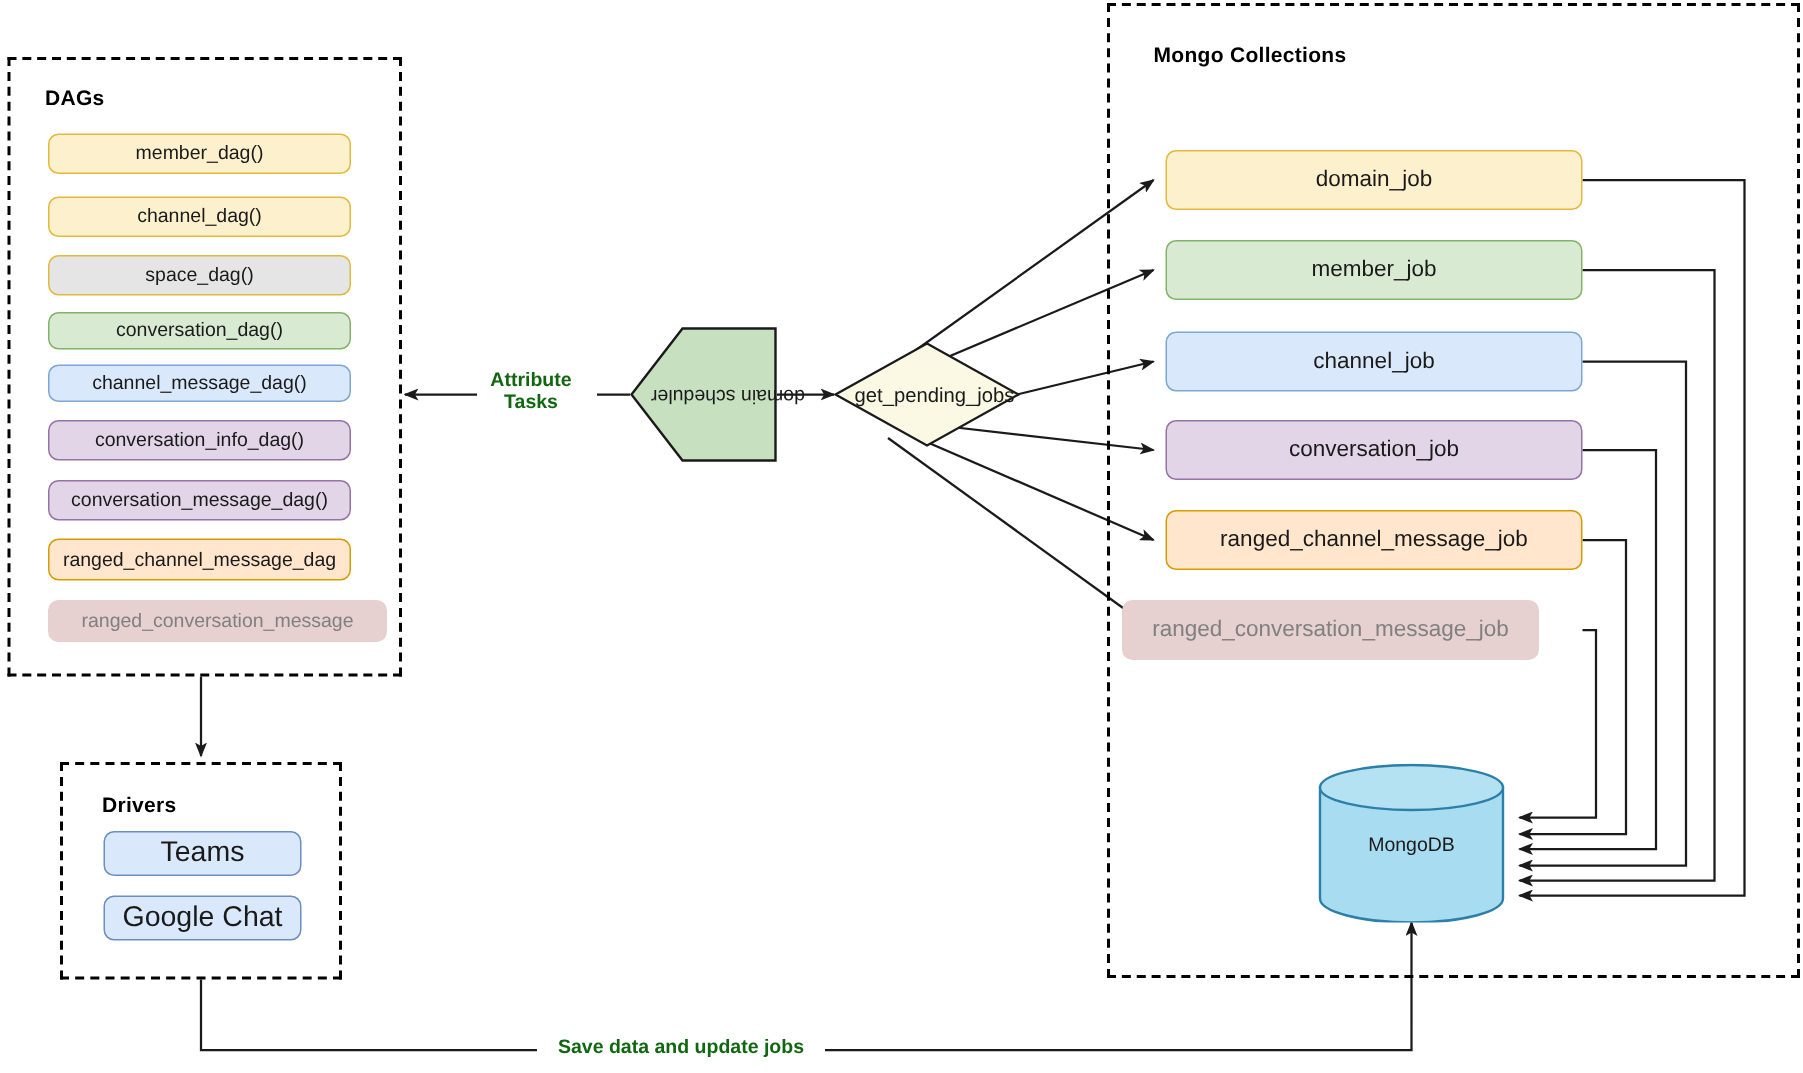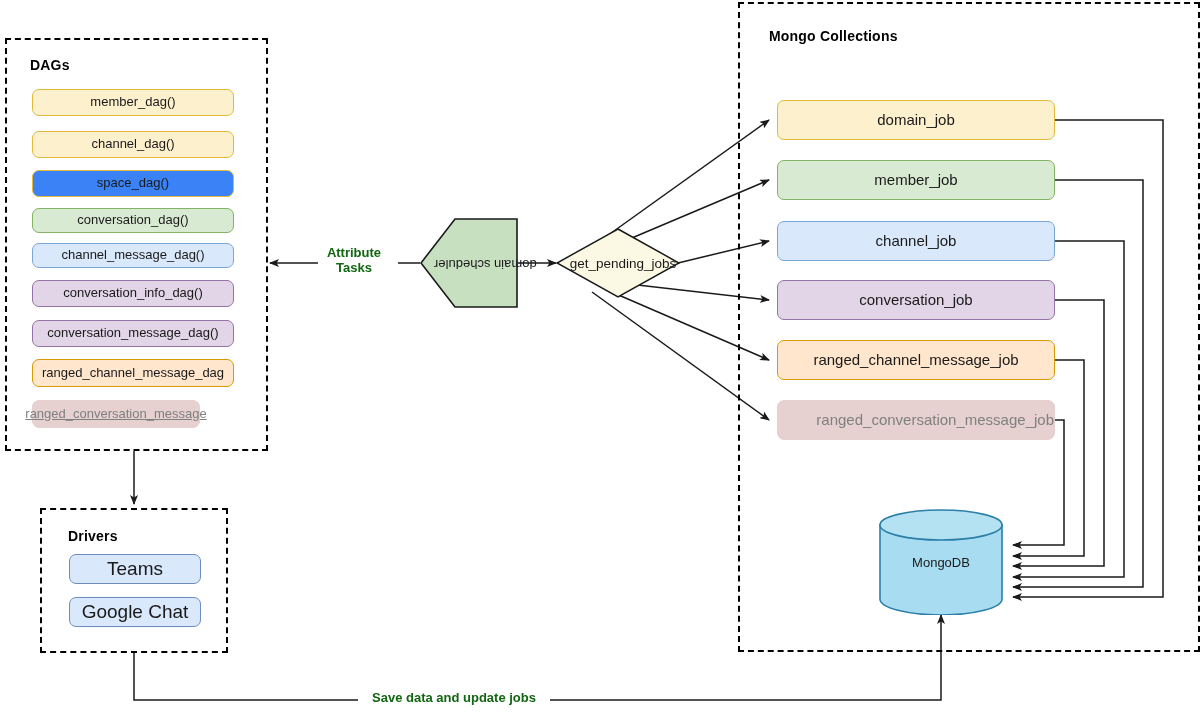--- a/index.html
+++ b/index.html
@@ -81,39 +81,39 @@
 
   <div class="group-box" style="left:5px;top:38px;width:263px;height:413px;"></div>
   <div class="group-title" style="left:30px;top:57px;">DAGs</div>
 
   <div class="node dag" style="left:32px;top:89px;width:202px;height:27px;background:#fdf0cd;border:1.5px solid #e2b93b;color:#1a1a1a;">
     <span>member_dag()</span>
   </div>
   <div class="node dag" style="left:32px;top:131px;width:202px;height:27px;background:#fdf0cd;border:1.5px solid #e2b93b;color:#1a1a1a;">
     <span>channel_dag()</span>
   </div>
-  <div class="node dag" style="left:32px;top:170px;width:202px;height:27px;background:#3b82f6;border:1.5px solid #e2b93b;color:#1a1a1a;">
+  <div class="node dag" style="left:32px;top:170px;width:202px;height:27px;background:#e5e5e5;border:1.5px solid #e2b93b;color:#1a1a1a;">
     <span>space_dag()</span>
   </div>
   <div class="node dag" style="left:32px;top:208px;width:202px;height:25px;background:#d9ead3;border:1.5px solid #82b366;color:#1a1a1a;">
     <span>conversation_dag()</span>
   </div>
   <div class="node dag" style="left:32px;top:243px;width:202px;height:25px;background:#d9e8fb;border:1.5px solid #7aa7d6;color:#1a1a1a;">
     <span>channel_message_dag()</span>
   </div>
   <div class="node dag" style="left:32px;top:280px;width:202px;height:27px;background:#e1d5e7;border:1.5px solid #9673a6;color:#1a1a1a;">
     <span>conversation_info_dag()</span>
   </div>
   <div class="node dag" style="left:32px;top:320px;width:202px;height:27px;background:#e1d5e7;border:1.5px solid #9673a6;color:#1a1a1a;">
     <span>conversation_message_dag()</span>
   </div>
   <div class="node dag" style="left:32px;top:359px;width:202px;height:28px;background:#ffe6cc;border:1.5px solid #d79b00;color:#1a1a1a;">
     <span>ranged_channel_message_dag</span>
   </div>
-  <div class="node dag" style="left:32px;top:400px;width:168px;height:28px;background:#e6d0d0;border:1.5px solid #e6d0d0;color:#808080;text-decoration:underline;">
+  <div class="node dag" style="left:32px;top:400px;width:226px;height:28px;background:#e6d0d0;border:1.5px solid #e6d0d0;color:#808080;">
     <span>ranged_conversation_message</span>
   </div>
 
   <div class="group-box" style="left:40px;top:508px;width:188px;height:145px;"></div>
   <div class="group-title" style="left:68px;top:528px;">Drivers</div>
 
   <div class="node driver" style="left:69px;top:554px;width:132px;height:30px;background:#dae8fc;border:1.5px solid #6c8ebf;color:#1a1a1a;">
     <span>Teams</span>
   </div>
   <div class="node driver" style="left:69px;top:597px;width:132px;height:30px;background:#dae8fc;border:1.5px solid #6c8ebf;color:#1a1a1a;">
@@ -156,21 +156,21 @@
   </div>
   <div class="node job" style="left:777px;top:221px;width:278px;height:40px;background:#d9e8fb;border:1.5px solid #7aa7d6;color:#1a1a1a;">
     <span>channel_job</span>
   </div>
   <div class="node job" style="left:777px;top:280px;width:278px;height:40px;background:#e1d5e7;border:1.5px solid #9673a6;color:#1a1a1a;align-items:center;">
     <span>conversation_job</span>
   </div>
   <div class="node job" style="left:777px;top:340px;width:278px;height:40px;background:#ffe6cc;border:1.5px solid #d79b00;color:#1a1a1a;">
     <span>ranged_channel_message_job</span>
   </div>
-  <div class="node job" style="left:777px;top:400px;width:278px;height:40px;background:#e6d0d0;border:1.5px solid #e6d0d0;color:#808080;justify-content:flex-end;">
+  <div class="node job" style="left:748px;top:400px;width:278px;height:40px;background:#e6d0d0;border:1.5px solid #e6d0d0;color:#808080;">
     <span>ranged_conversation_message_job</span>
   </div>
 
   <div class="hexnode" style="left:878px;top:509px;width:126px;height:106px;">
     <svg width="126" height="106" viewBox="0 0 126 106">
       <path d="M2,16 L2,90 A61,16 0 0 0 124,90 L124,16 Z" fill="#a8dcf0" stroke="#2b7fa8" stroke-width="1.6"></path>
       <ellipse cx="63" cy="16" rx="61" ry="15" fill="#b5e2f3" stroke="#2b7fa8" stroke-width="1.6"></ellipse>
     </svg>
   </div>
   <div class="cyl-label" style="left:878px;top:509px;width:126px;height:106px;">

